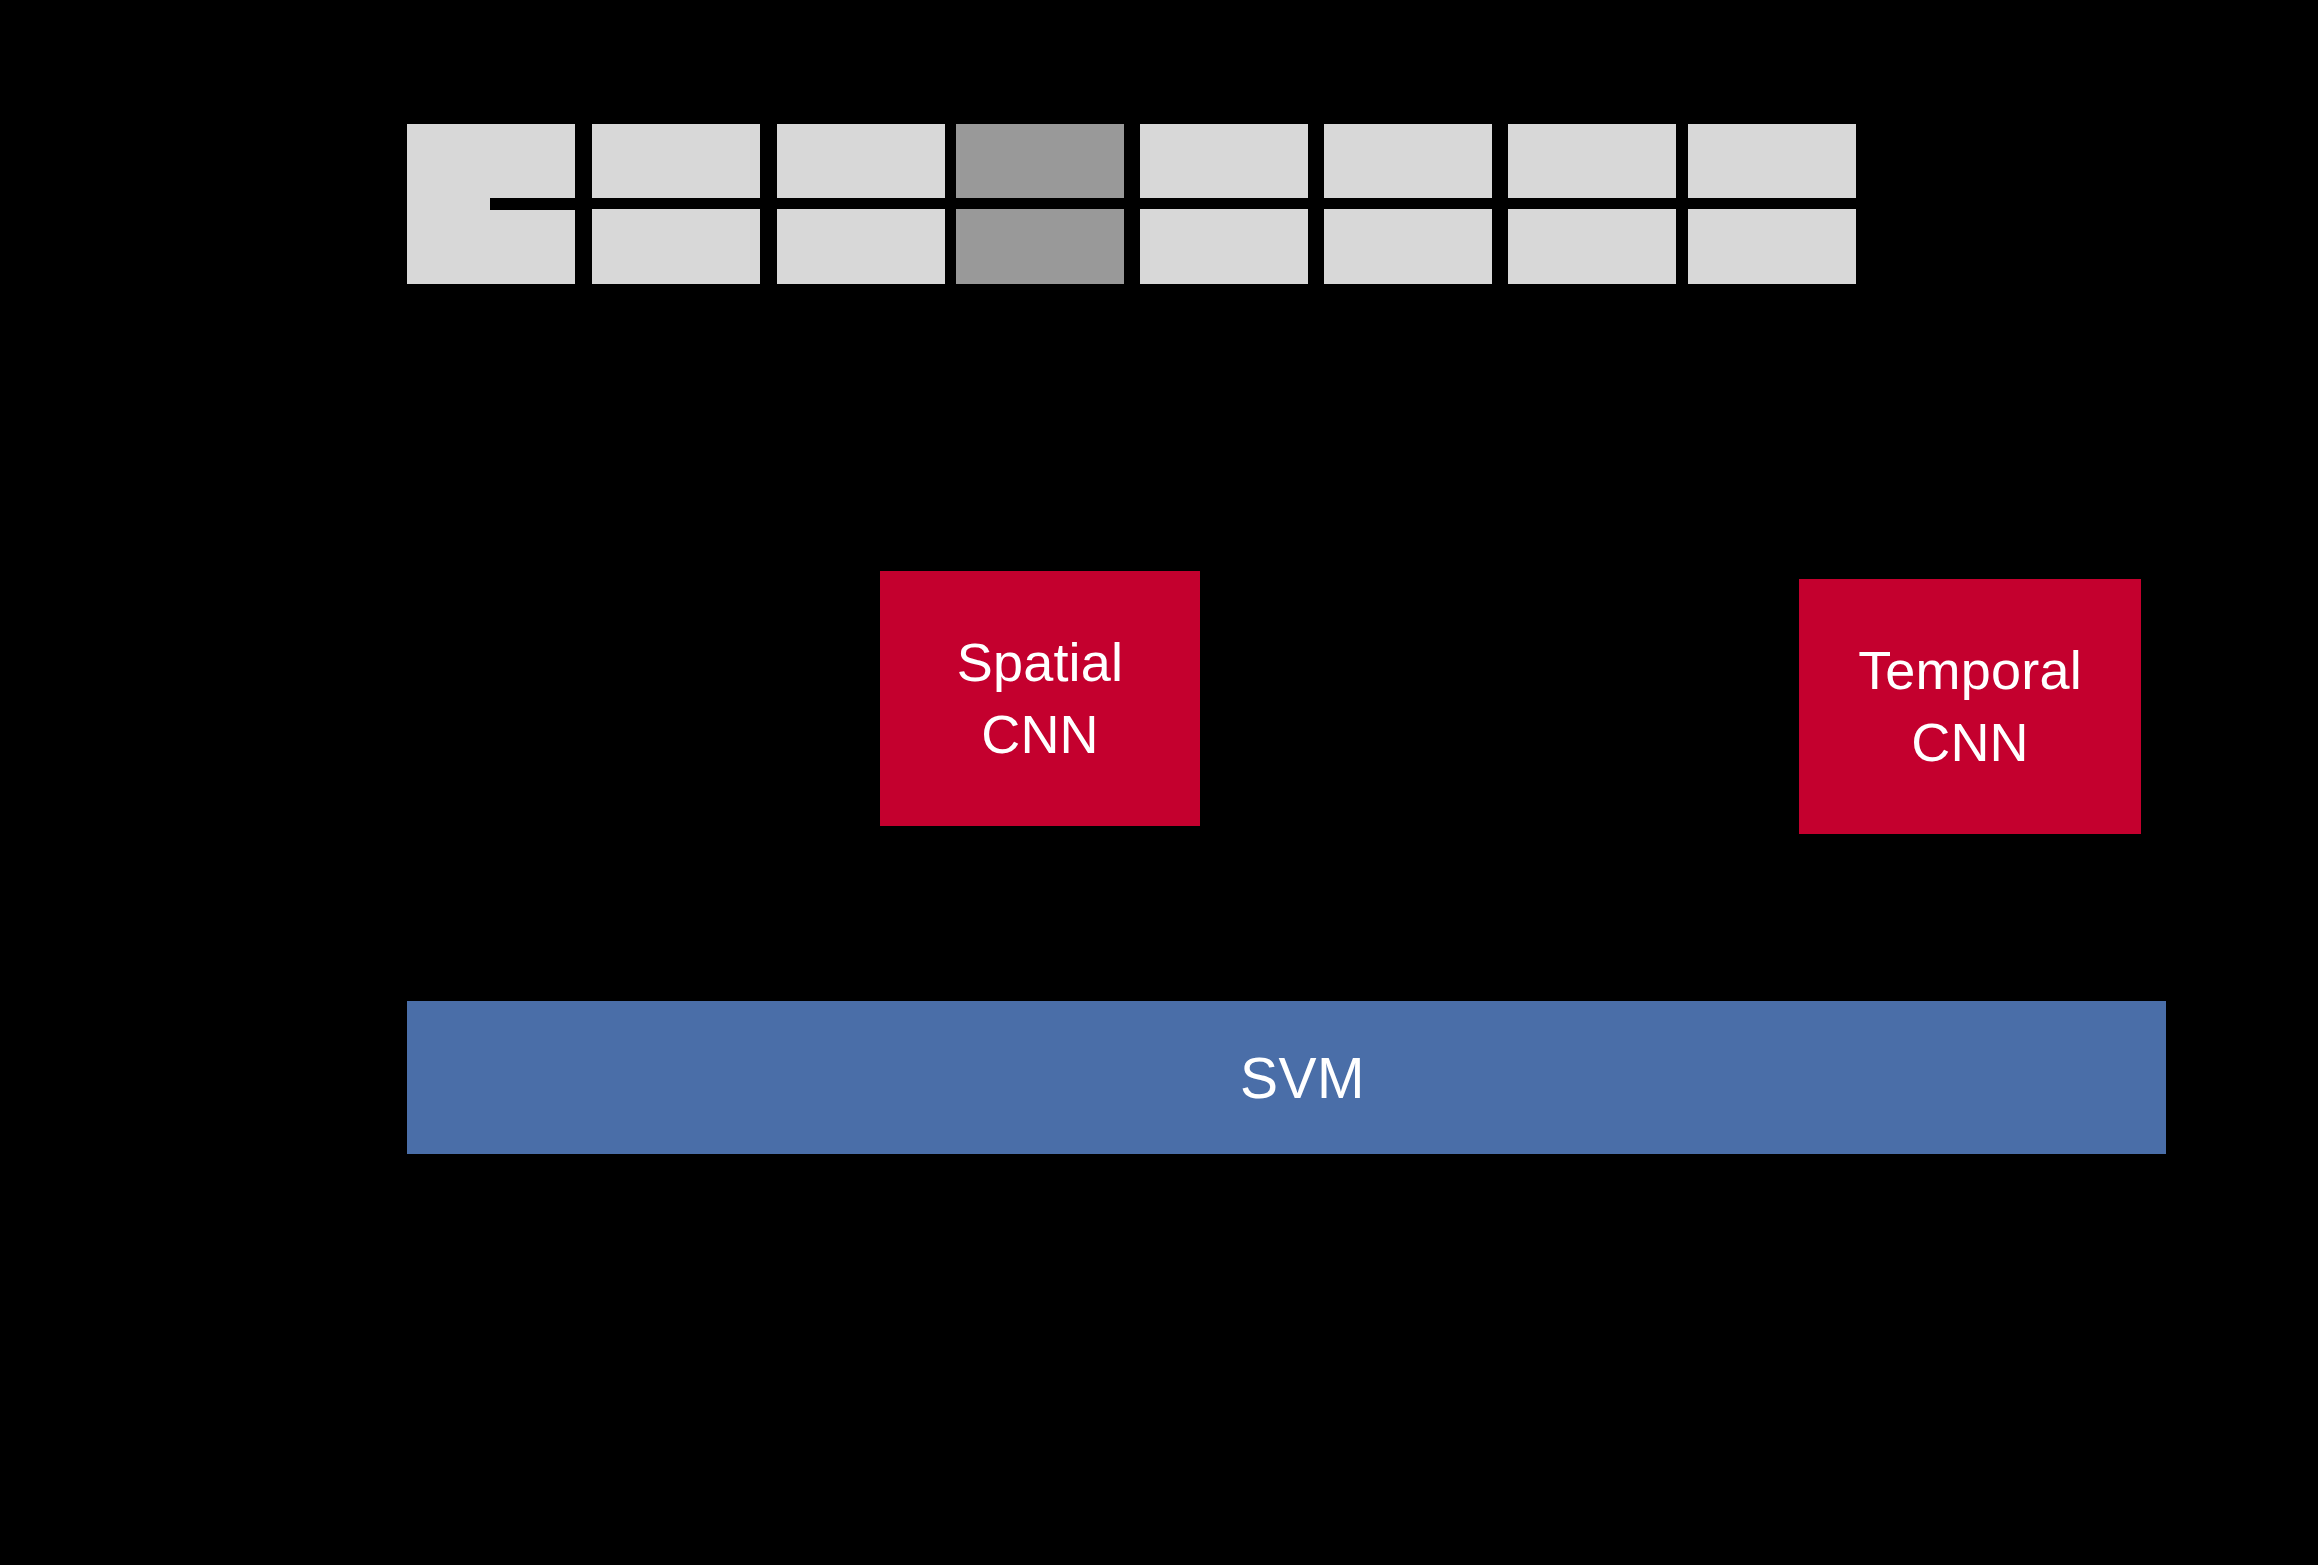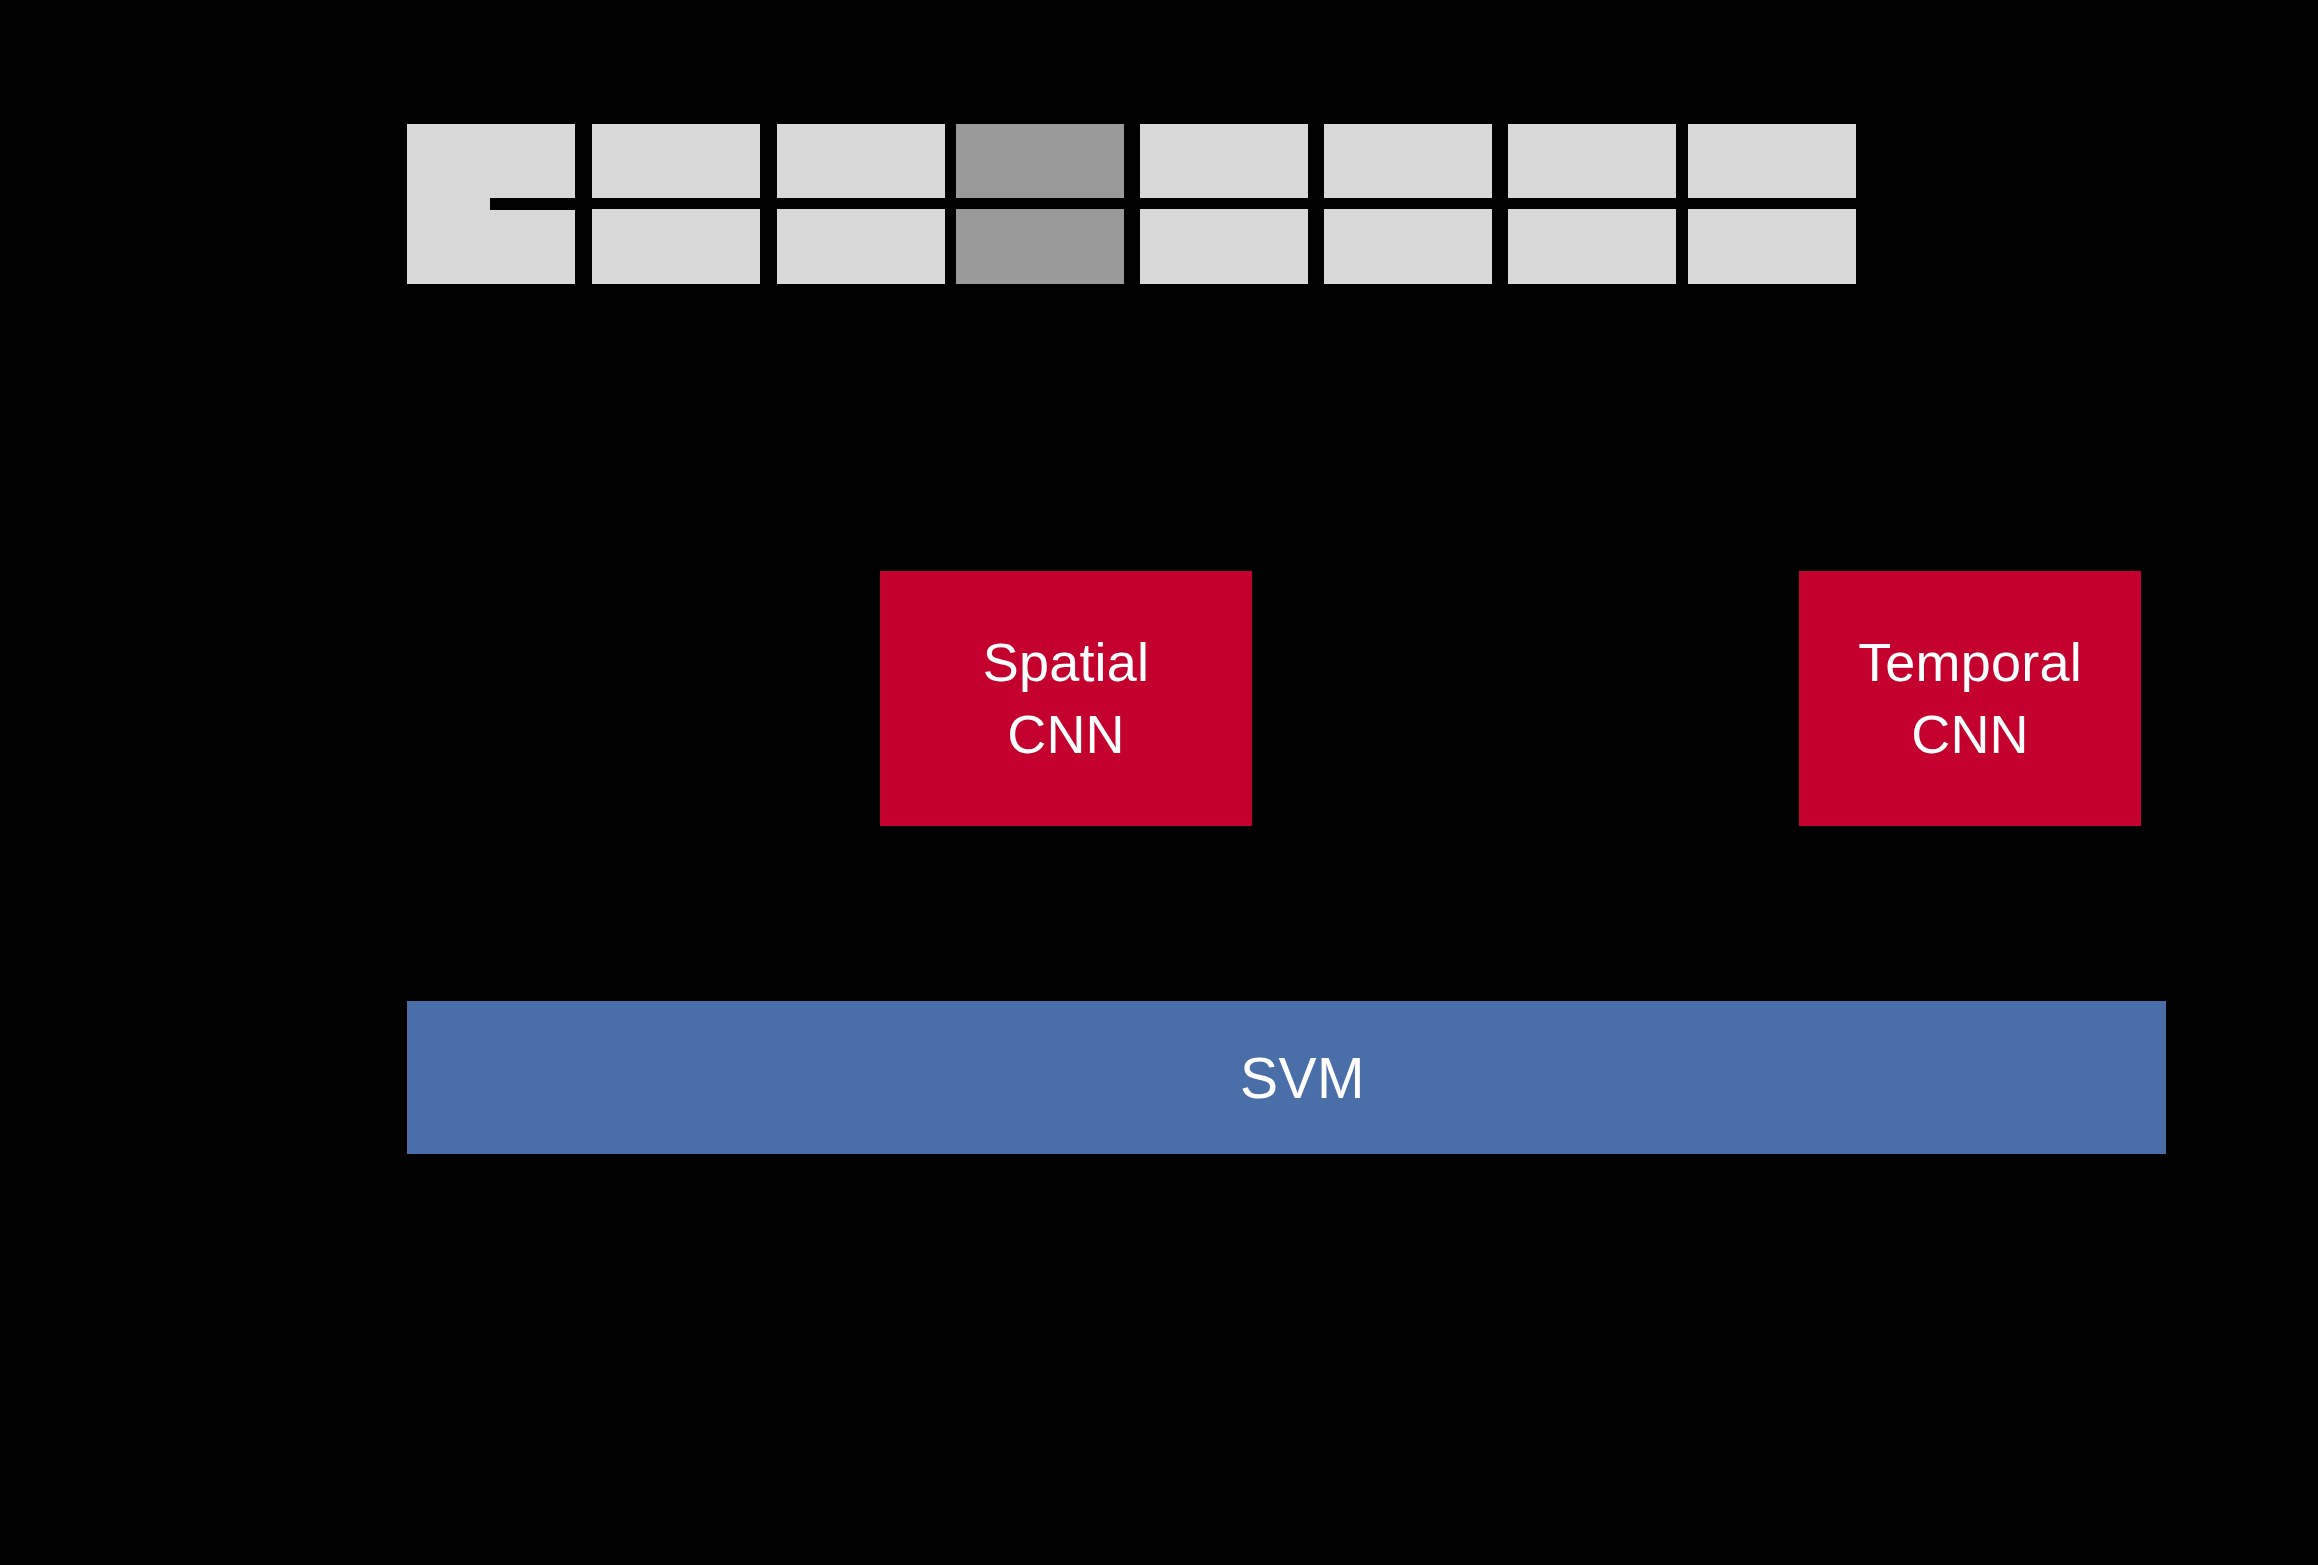--- a/index.html
+++ b/index.html
@@ -64,21 +64,21 @@
     color: #ffffff;
     font-size: 54px;
     line-height: 1.32;
     letter-spacing: 0.2px;
     text-align: center;
     font-weight: 400;
   }
   #spatial-cnn-box {
     left: 880px;
     top: 571px;
-    width: 372px;
+    width: 320px;
     height: 255px;
   }
   #temporal-cnn-box {
     left: 1799px;
     top: 571px;
     width: 342px;
     height: 255px;
   }
   .cnn-line { display: block; white-space: nowrap; }
 
@@ -137,21 +137,21 @@
         <div class="frame-cell top" style="background: rgb(216, 216, 216);"></div>
         <div class="frame-cell bottom" style="background: rgb(216, 216, 216);"></div>
       </div>
     </div>
 
   <div id="spatial-cnn-box" class="cnn-box" style="background: rgb(196, 0, 46);">
     <span class="cnn-line">Spatial</span>
     <span class="cnn-line">CNN</span>
   </div>
 
-  <div id="temporal-cnn-box" class="cnn-box" style="background: rgb(196, 0, 46);">
+  <div id="temporal-cnn-box" class="cnn-box" style="background: rgb(196, 0, 46); margin-top: 8px;">
     <span class="cnn-line">Temporal</span>
     <span class="cnn-line">CNN</span>
   </div>
 
   <div id="svm-bar" style="background: rgb(74, 110, 168); padding-left: 32px;">
     <span>SVM</span>
   </div>
 
 </div>
 

